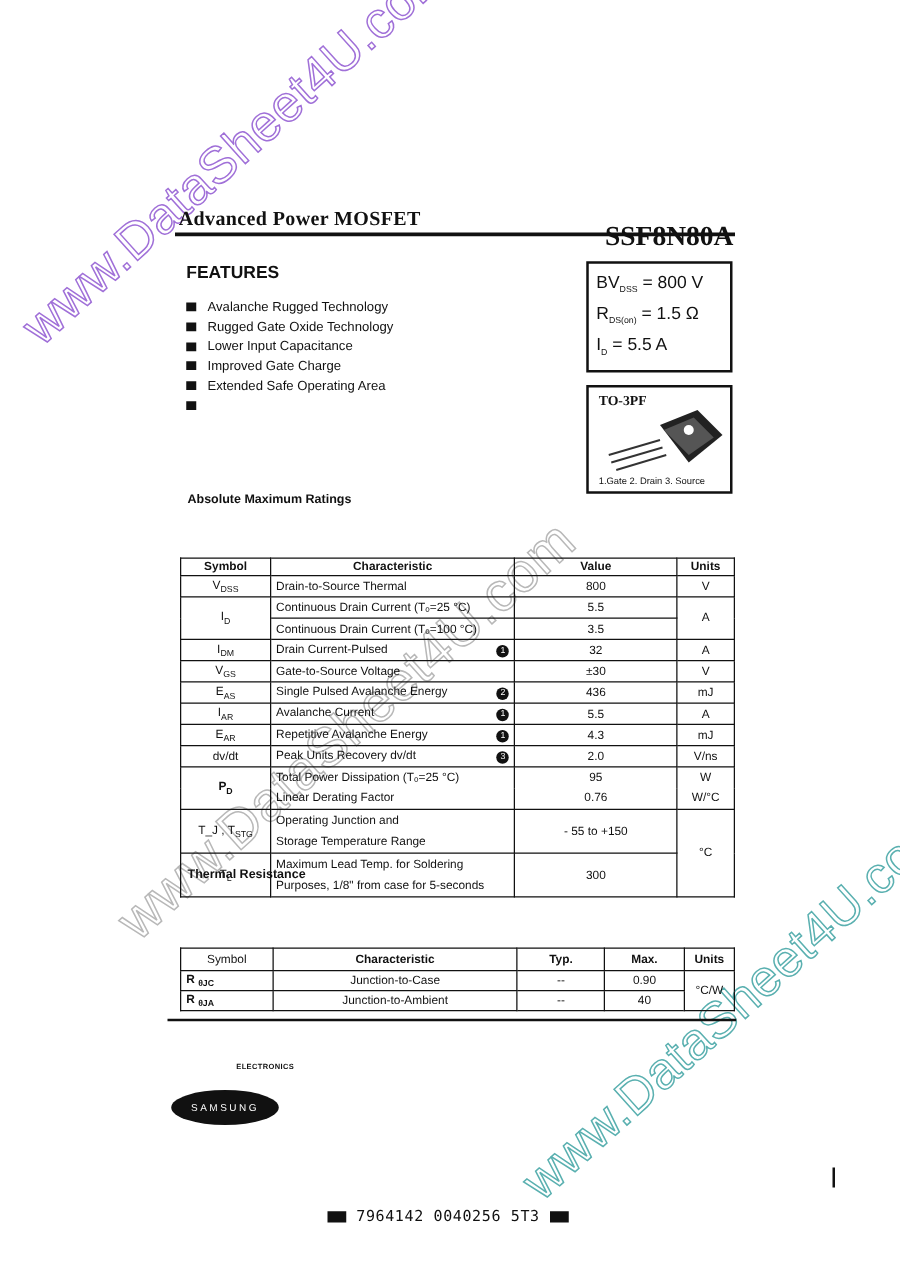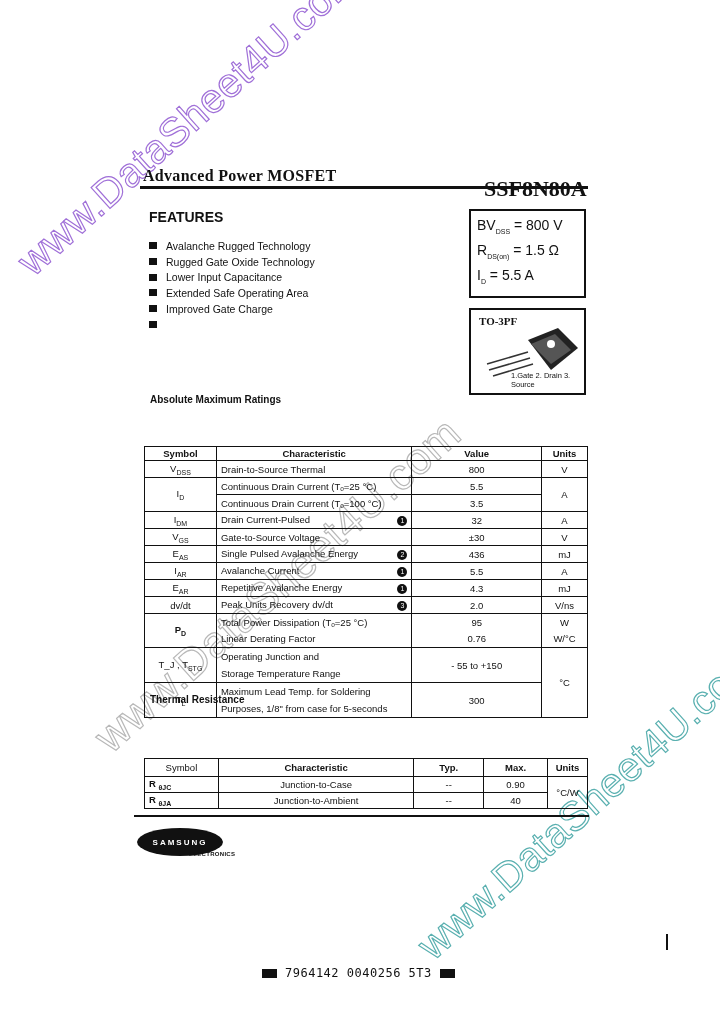--- a/index.html
+++ b/index.html
@@ -13,29 +13,29 @@
   .part-no { left:484px; top:176px; font-size:22px; font-weight:bold; font-family:"Liberation Serif", serif; }
   .hdr-rule { left:140px; top:186px; width:448px; height:3px; background:#111; }
   .features-title { left:149px; top:209px; font-size:14px; font-weight:bold; }
   .feat-list { left:149px; top:238px; margin:0; padding:0; list-style:none; font-size:10.5px; }
   .feat-list li { height:15.7px; display:flex; align-items:center; }
   .bullet { width:8px; height:7px; background:#111; margin-right:9px; display:inline-block; }
   .spec-box { left:469px; top:209px; width:117px; height:89px; border:2px solid #111; box-sizing:border-box; padding:6px 0 0 6px; font-size:14px; }
   .spec-box div { height:25px; }
   .pkg-box { left:469px; top:308px; width:117px; height:87px; border:2px solid #111; box-sizing:border-box; }
   .pkg-name { position:absolute; left:8px; top:5px; font-family:"Liberation Serif", serif; font-weight:bold; font-size:11px; }
-  .pkg-pins { position:absolute; left:8px; bottom:4px; font-size:7.5px;margin-left:32px; }
+  .pkg-pins { position:absolute; left:8px; bottom:4px; font-size:7.5px; }
   .sec-title { font-size:10px; font-weight:bold; }
   table { border-collapse:collapse; position:absolute; font-size:9.5px;margin-top:29px; }
   td, th { border:1px solid #111; padding:0 4px; text-align:center; font-weight:normal; }
   th { font-weight:bold; font-size:9.5px; }
   .left { text-align:left; }
   .circ { display:inline-block; width:10px; height:10px; border-radius:50%; background:#111; color:#fff; font-size:7px; line-height:10px; text-align:center; float:right; margin-top:2px; }
   .foot-rule { left:134px; top:815px; width:455px; height:2px; background:#111; }
-  .logo { left:137px; top:828px; width:86px; height:28px; background:#111; border-radius:50%; color:#fff; font-size:8px; letter-spacing:2px; font-weight:bold; display:flex; align-items:center; justify-content:center; }
+  .logo { left:137px; top:872px; width:86px; height:28px; background:#111; border-radius:50%; color:#fff; font-size:8px; letter-spacing:2px; font-weight:normal; display:flex; align-items:center; justify-content:center; }
   .logo-sub { left:189px; top:851px; font-size:6px; font-weight:bold; letter-spacing:0.3px; }
   .barcode { left:254px; top:966px; font-family:"DejaVu Sans Mono", monospace; font-size:12px; letter-spacing:0.5px; display:flex; align-items:center; }
   .blk { display:inline-block; width:15px; height:9px; background:#111; margin:0 8px; }
   .tick { left:666px; top:934px; width:2px; height:16px; background:#111; }
   sub { font-size:7px; }
 </style>
 </head>
 <body>
 
 <div class="wm wm1">www.DataSheet4U.com</div>
@@ -55,25 +55,25 @@
   <li>
       <span class="bullet"></span>
       <span>Rugged Gate Oxide Technology</span>
     </li>
   <li>
       <span class="bullet"></span>
       <span>Lower Input Capacitance</span>
     </li>
   <li>
       <span class="bullet"></span>
+      <span>Improved Gate Charge</span>
+    </li>
+  <li>
+      <span class="bullet"></span>
       <span>Extended Safe Operating Area</span>
-    </li>
-  <li>
-      <span class="bullet"></span>
-      <span>Improved Gate Charge</span>
     </li>
   <li>
       <span class="bullet"></span>
     </li>
 </ul>
 
 <div class="abs spec-box">
   <div><span>BV</span><sub>DSS</sub> <span>= 800 V</span></div>
   <div><span>R</span><sub>DS(on)</sub> <span>= 1.5 Ω</span></div>
   <div><span>I</span><sub>D</sub> <span>= 5.5 A</span></div>

